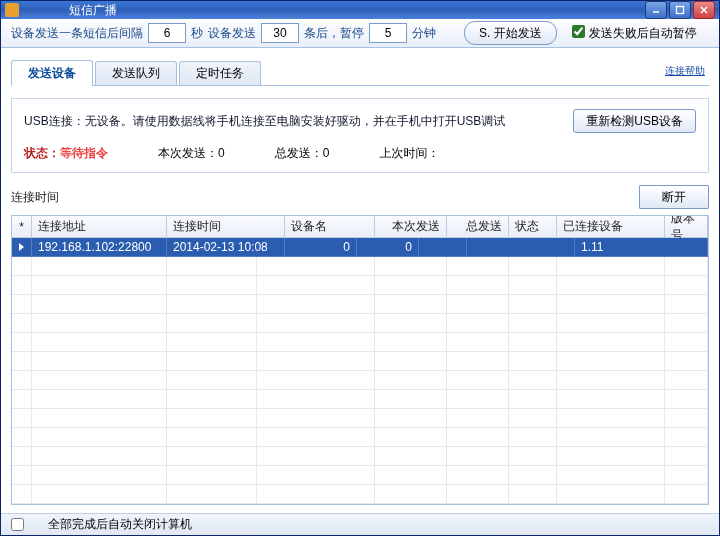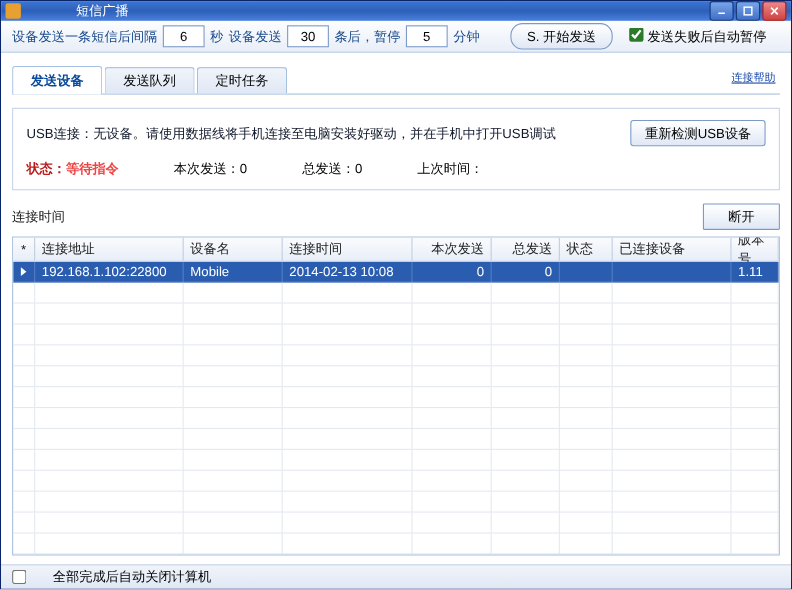--- a/index.html
+++ b/index.html
@@ -140,35 +140,34 @@
 
     <div class="list-hdr">
       <span class="list-title">连接时间</span>
       <button class="btn-disconnect">断开</button>
     </div>
 
     <div class="grid">
       <div class="grid-head">
         <div class="cell c0">*</div>
         <div class="cell c1">连接地址</div>
+        <div class="cell c3">连接时间</div>
         <div class="cell c2">设备名</div>
-        <div class="cell c3">连接时间</div>
         <div class="cell c4">本次发送</div>
         <div class="cell c5">总发送</div>
         <div class="cell c6">状态</div>
         <div class="cell c7">已连接设备</div>
         <div class="cell c8">版本号</div>
       </div>
       <div class="grid-body" id="grid-body">
           <div class="grid-row selected">
             <div class="cell c0">
               <div class="row-indicator"></div>
             </div>
             <div class="cell c1">192.168.1.102:22800</div>
-            <div class="cell c2">Mobile</div>
             <div class="cell c3">2014-02-13 10:08</div>
             <div class="cell c4">0</div>
             <div class="cell c5">0</div>
             <div class="cell c6"></div>
             <div class="cell c7"></div>
             <div class="cell c8">1.11</div>
           </div>
           <div class="grid-row">
             <div class="cell c0"></div>
             <div class="cell c1"></div>

